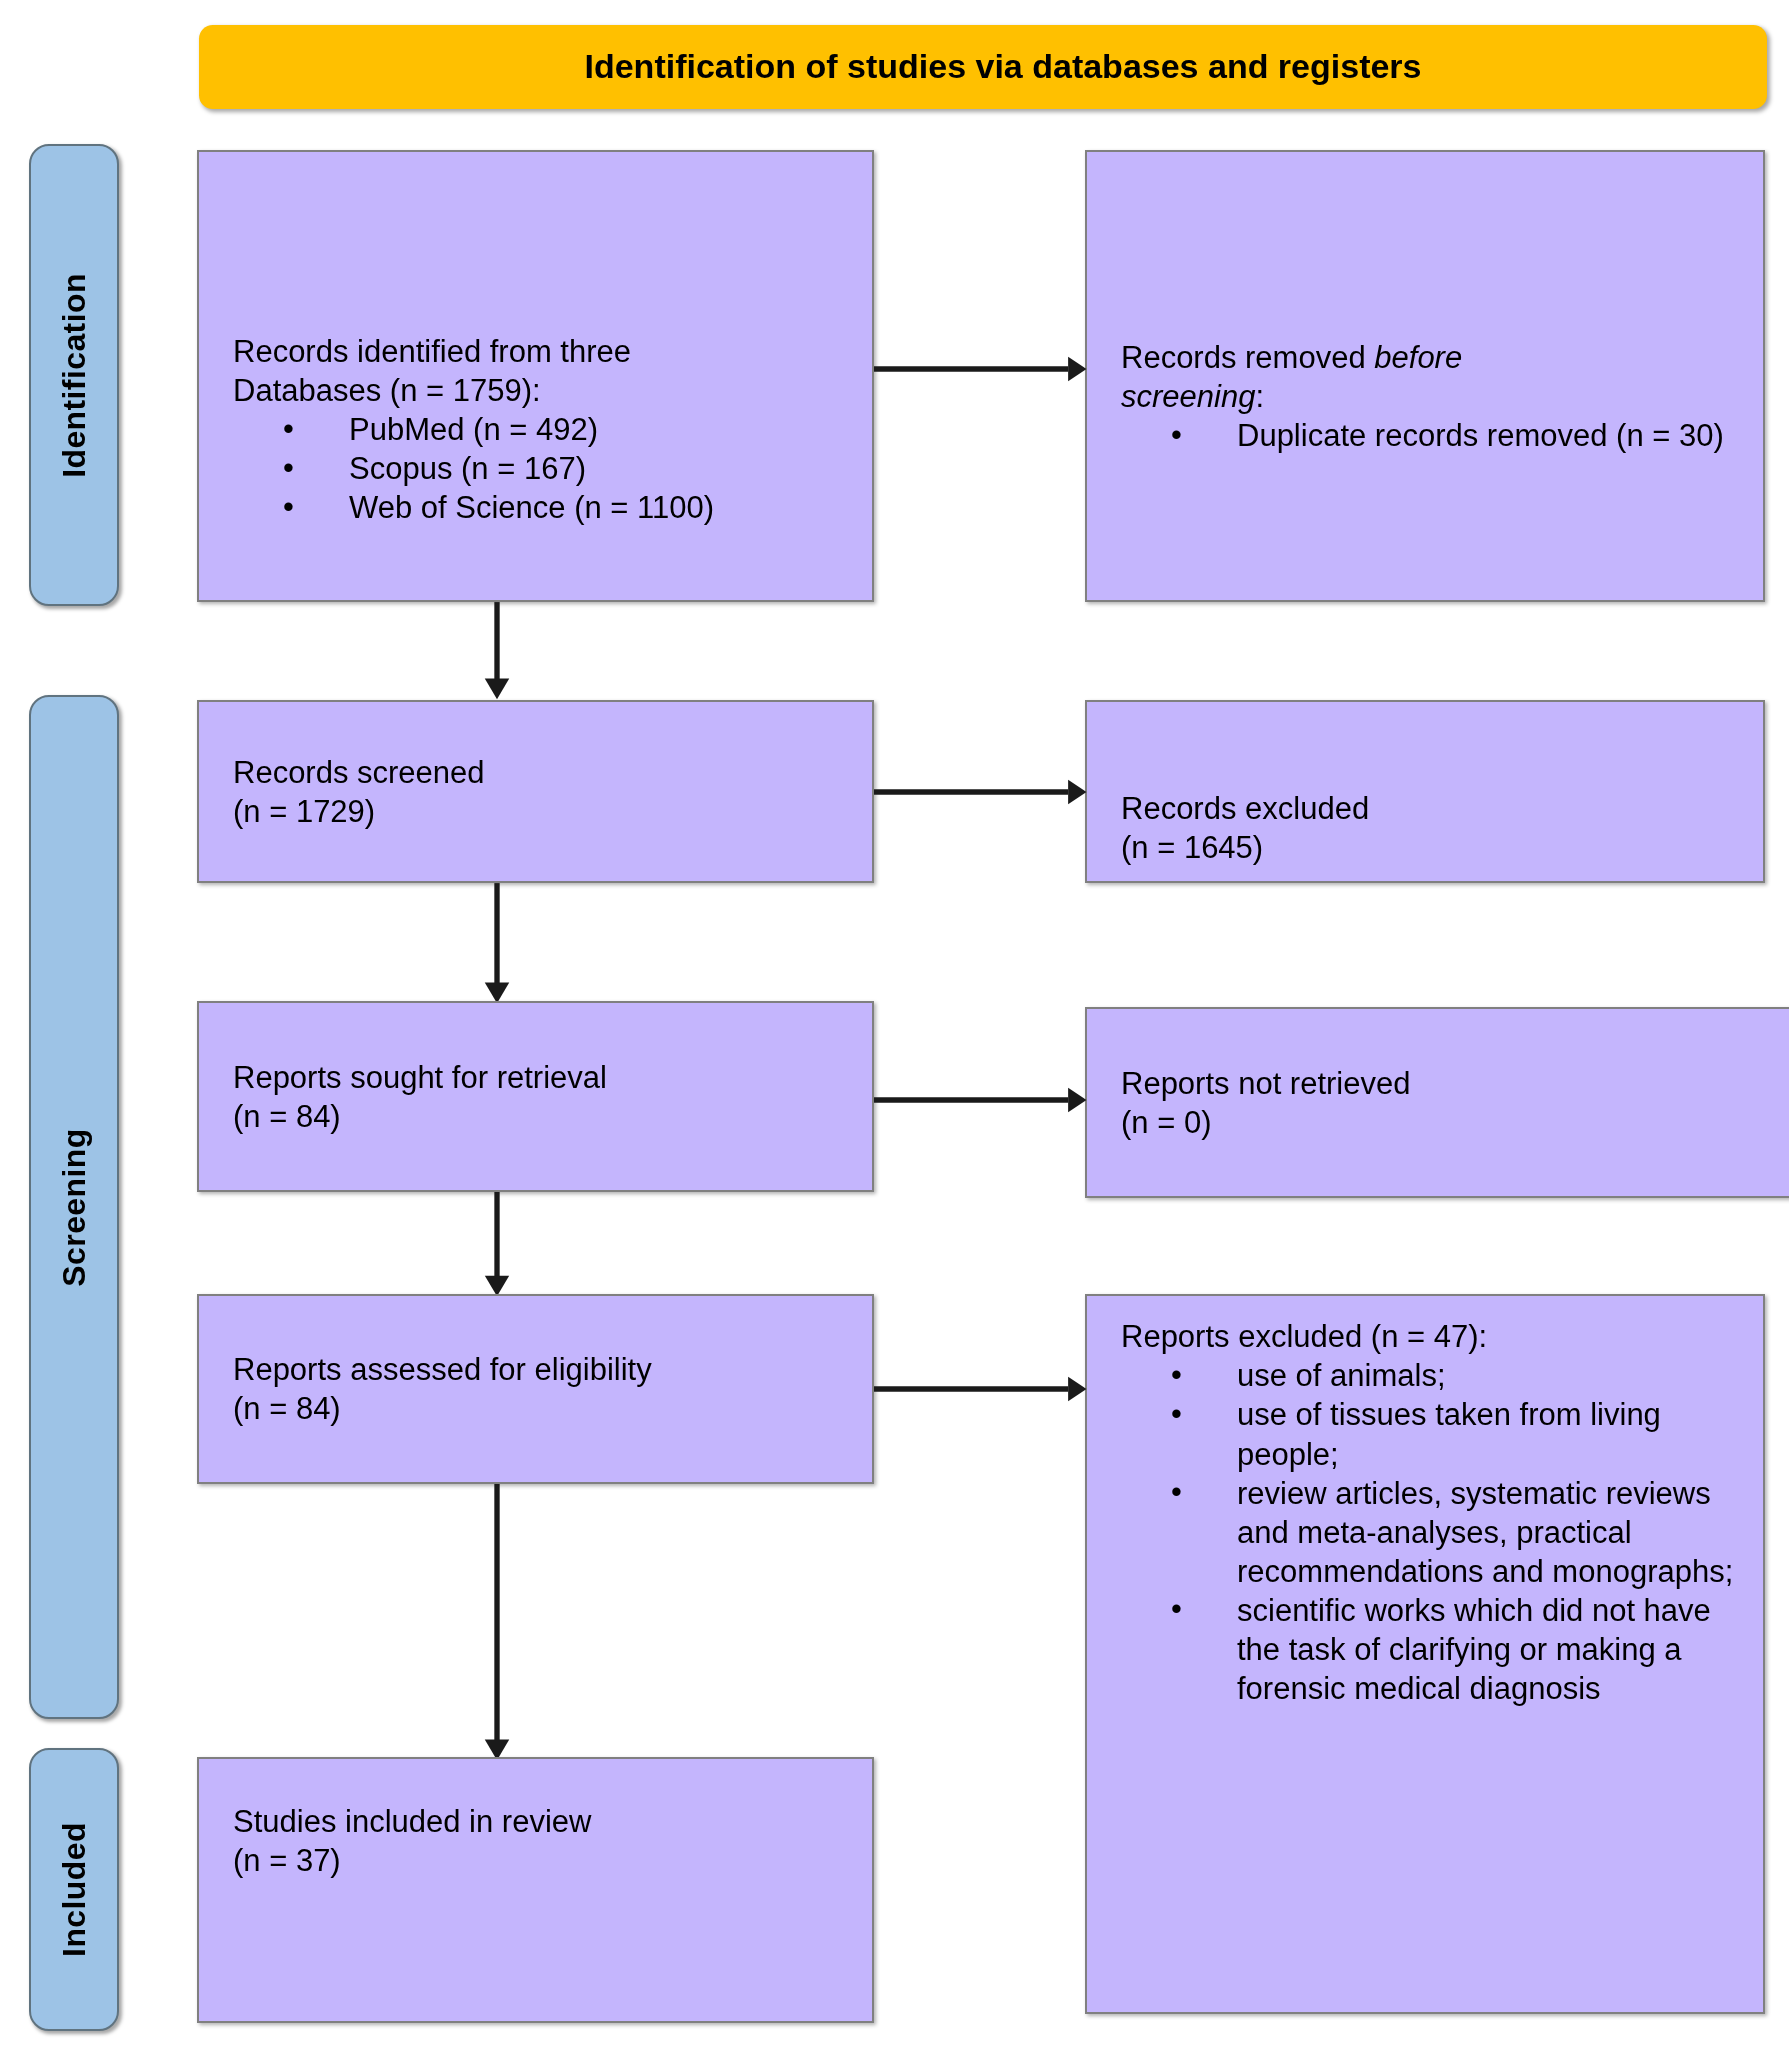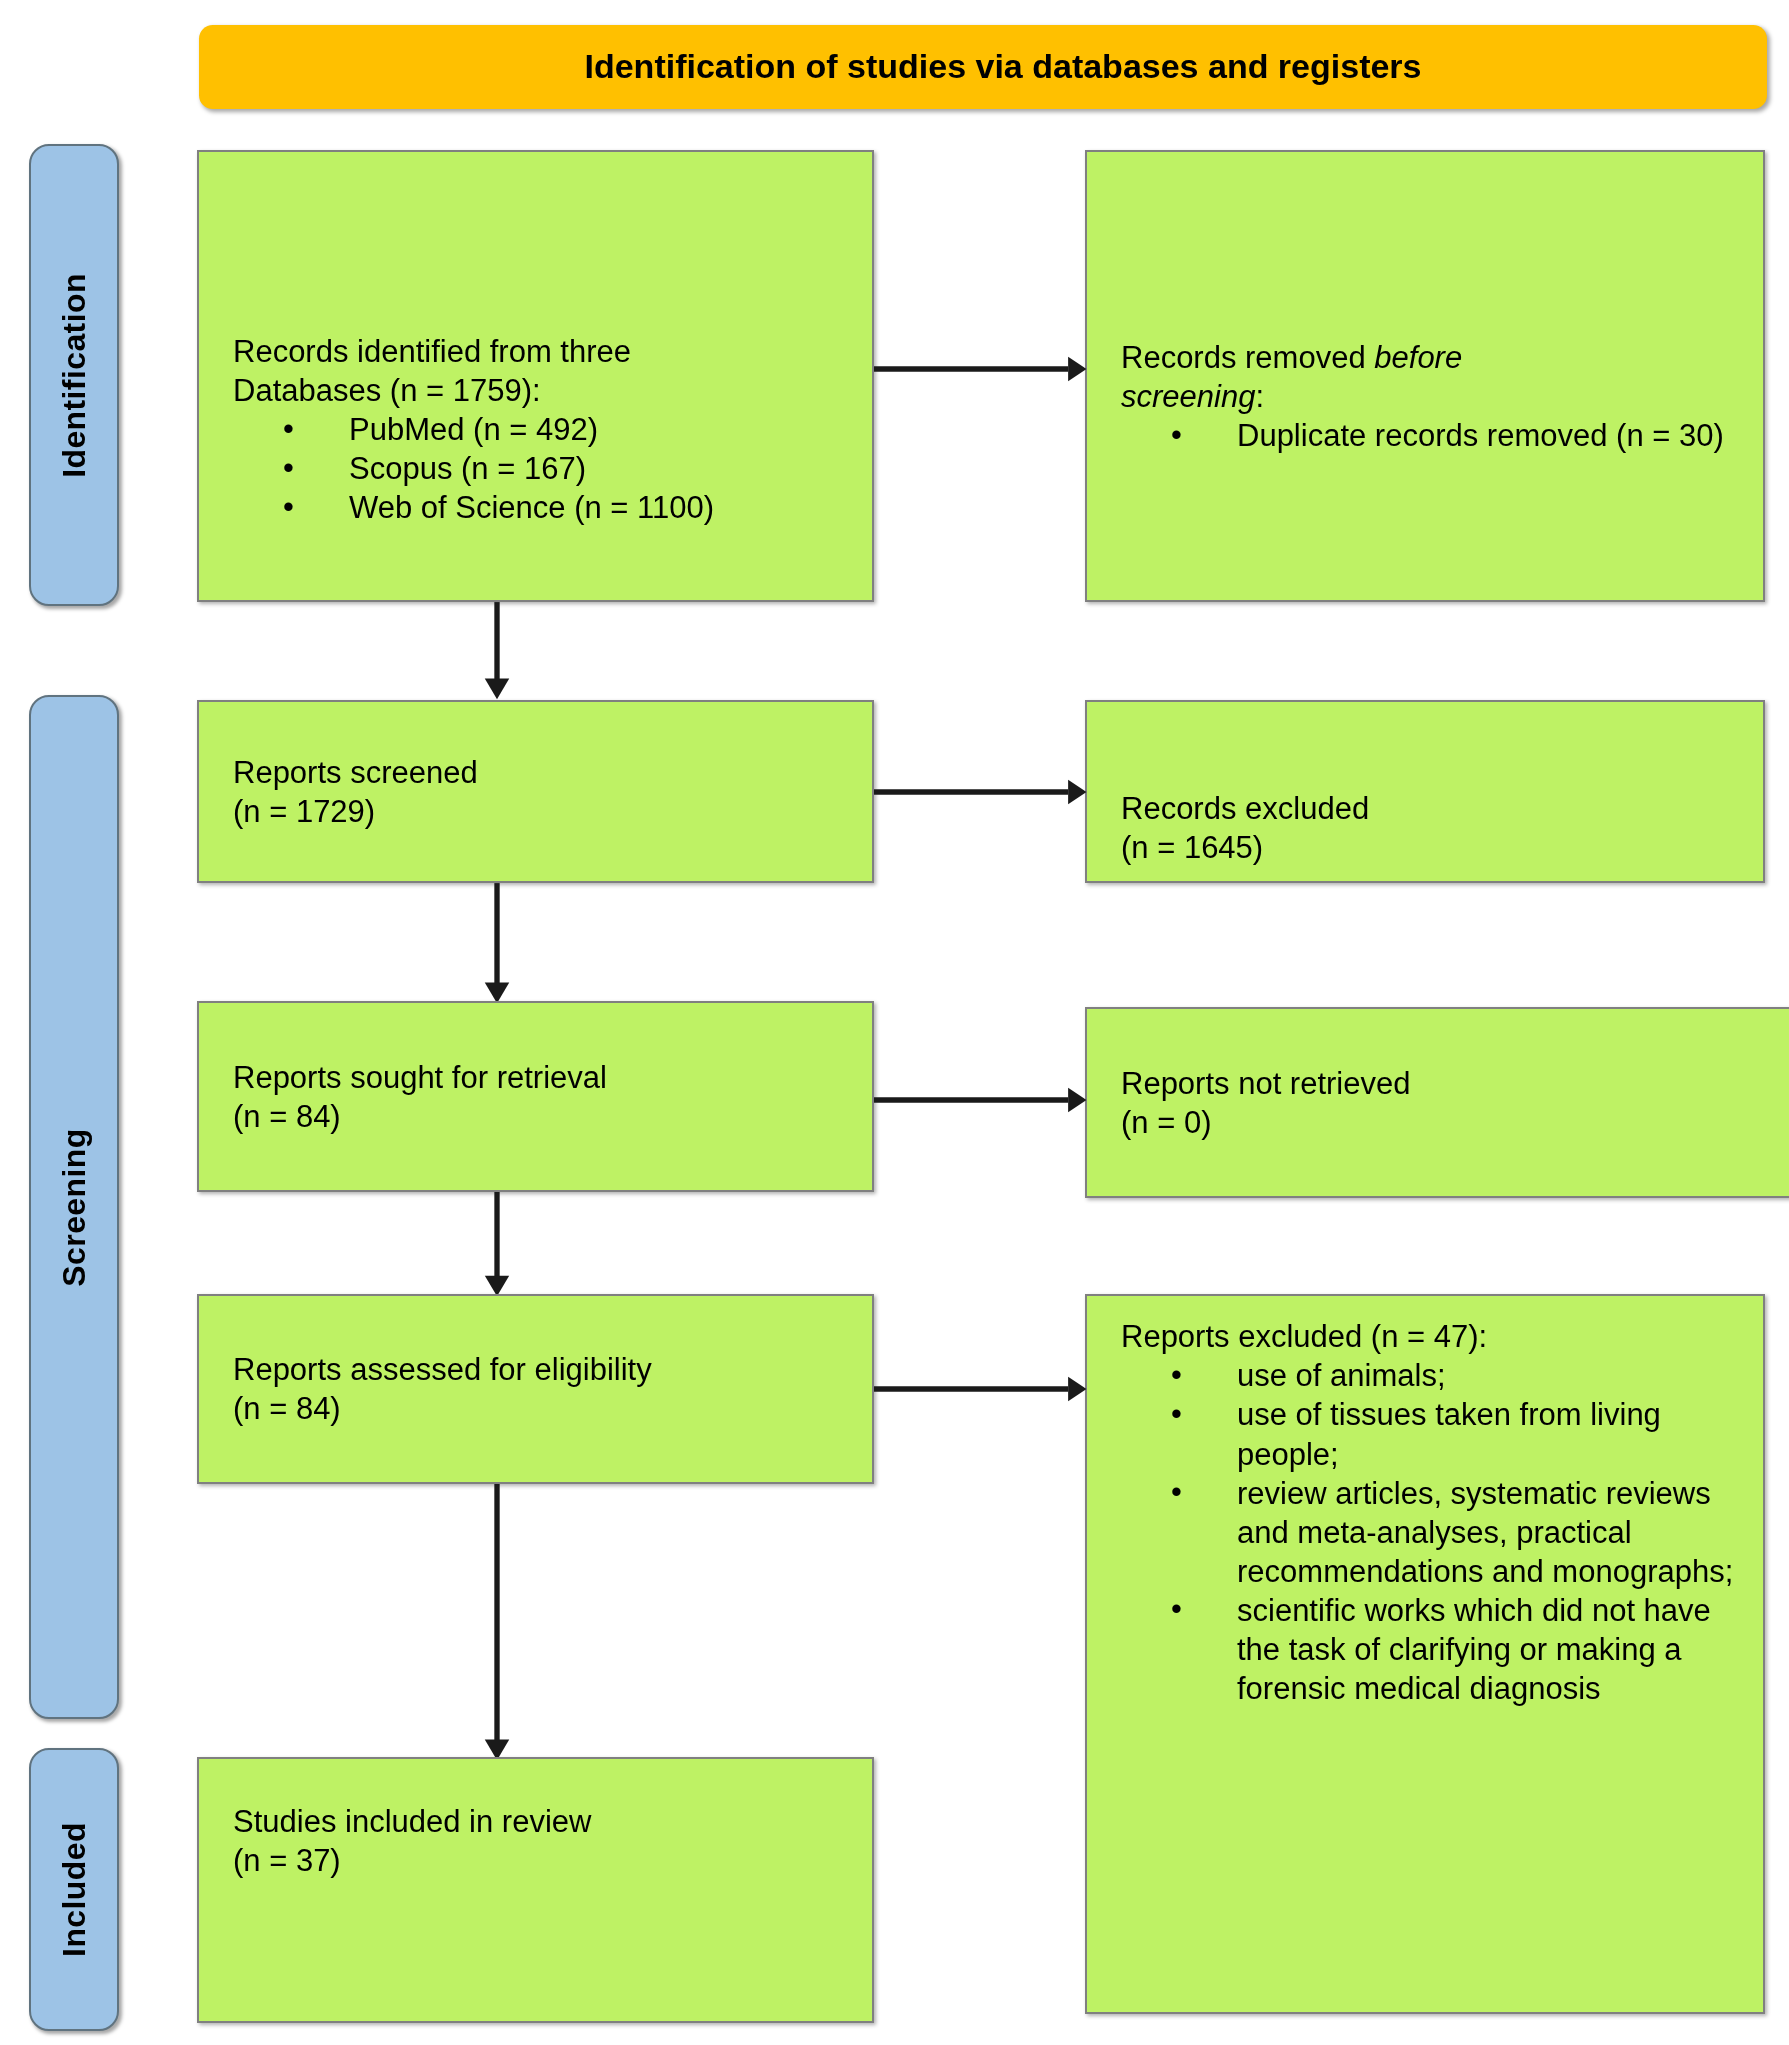--- a/index.html
+++ b/index.html
@@ -54,21 +54,21 @@
   .banner-title {
     font-weight: bold;
     font-size: 34px;
     color: #000000;
     text-align: center;
   }
 
   
   .flow-box {
     position: absolute;
-    background: #bef264;
+    background: #c4b5fd;
     border: 2.3px solid #808080;
     box-sizing: border-box;
     box-shadow: 2.3px 2.3px 3.8px rgba(0,0,0,0.30);
     padding: 0;
   }
   .box-inner {
     position: absolute;
     left: 32px;
     right: 18.3px;
     top: 50%;
@@ -172,21 +172,21 @@
 
   <div class="conn" style="left:484px; top:602px; width:26px; height:98px;">
     <svg width="26" height="98" viewBox="0 0 34 128">
       <line x1="17" y1="0" x2="17" y2="102" stroke="#1A1A1A" stroke-width="7"></line>
       <polygon points="1,100 33,100 17,127" fill="#1A1A1A"></polygon>
     </svg>
   </div>
 
   <div class="flow-box" style="left:197px; top:700px; width:677px; height:183px;">
     <div class="box-inner" style="left:34px; right:15.3px;">
-      <div class="box-line">Reports screened</div>
+      <div class="box-line">Records screened</div>
       <div class="box-line">(n = 1729)</div>
     </div>
   </div>
 
   <div class="flow-box" style="left:1085px; top:700px; width:680px; height:183px;">
     <div class="box-inner" style="left:34px; right:15.3px;margin-top:36px;">
       <div class="box-line">Records excluded</div>
       <div class="box-line">(n = 1645)</div>
     </div>
   </div>

